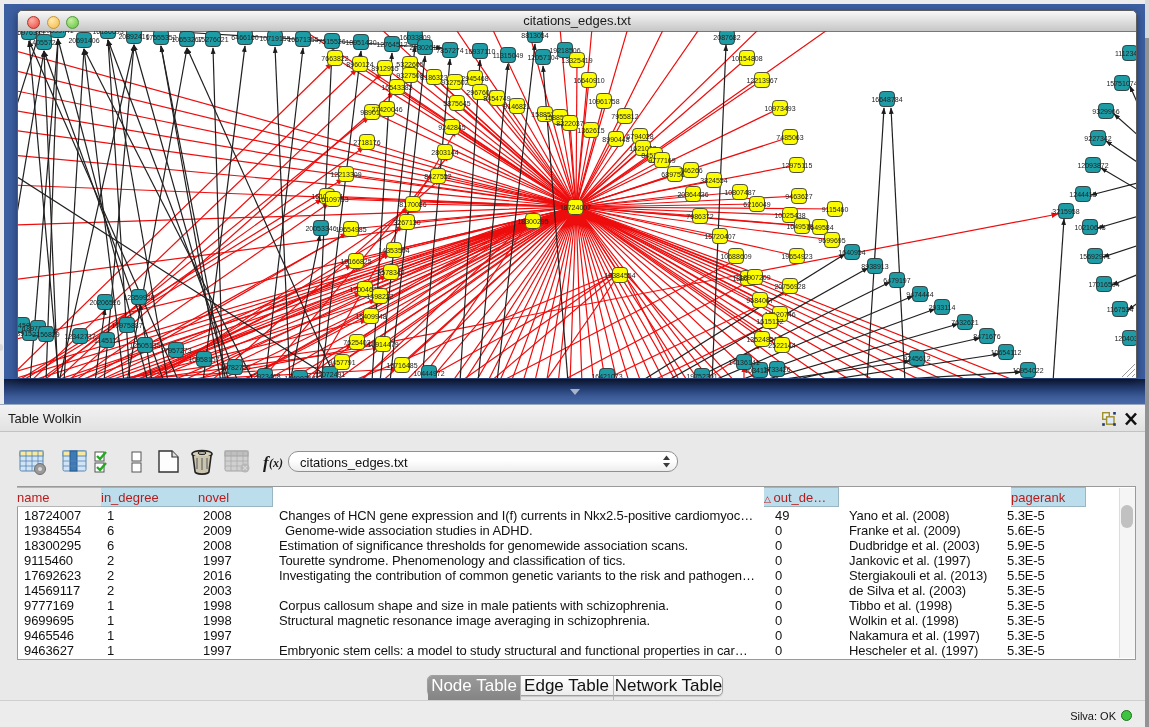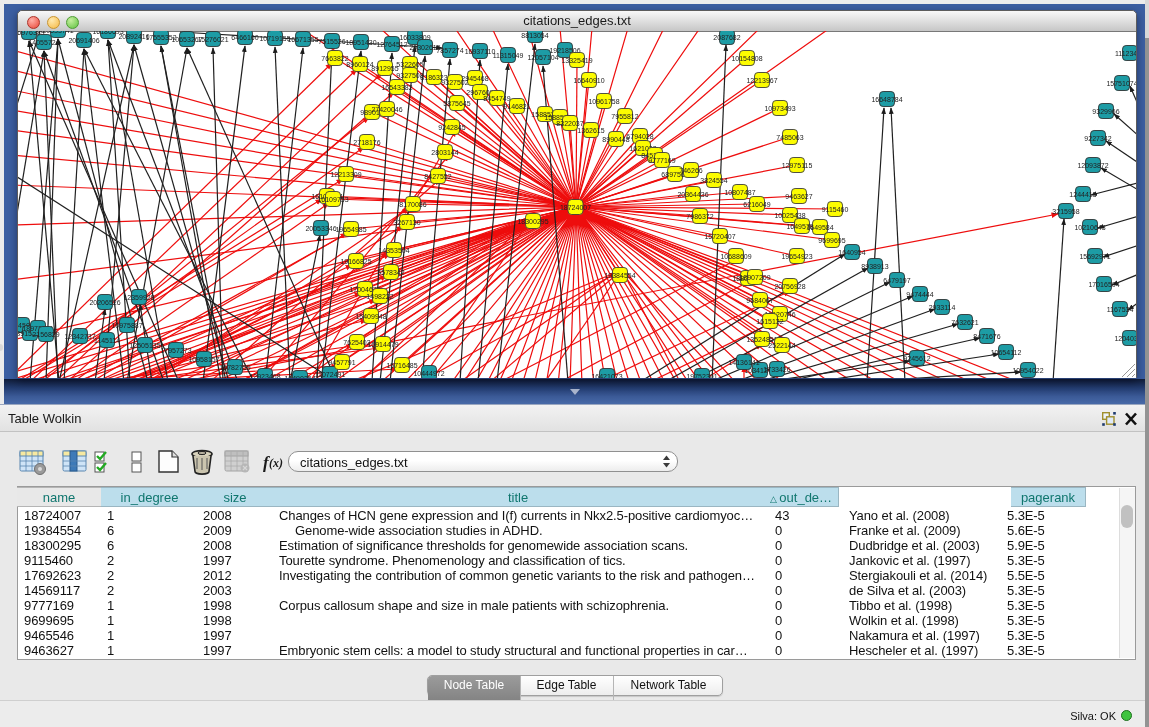--- a/index.html
+++ b/index.html
@@ -10,25 +10,25 @@
 #win{left:17px;top:10px;width:1120px;height:368px;border:1px solid #5c5c5c;border-radius:5px 5px 0 0;box-shadow:0 3px 9px rgba(0,0,20,.45);background:#fff}
 #tbar{left:0;top:0;width:100%;height:21px;background:linear-gradient(#f8f8f8,#c6c6c6);border-bottom:1px solid #787878;border-radius:5px 5px 0 0}
 #title{width:100%;text-align:center;top:2px;font-size:13px;color:#1a1a1a}
 .tl{top:4.5px;width:13px;height:13px;border-radius:50%}
 #graph{left:0;top:21px;width:1118px;height:346px;background:#fff;overflow:hidden}
 #panel{left:0;top:404px;width:1145px;height:296px;background:#e9e9e9}
 #phead{left:0;top:0;width:100%;height:28px;background:linear-gradient(#f2f2f2,#e2e2e2);border-bottom:1px solid #c2c2c2;border-top:1px solid #9aa7c0}
 #ptitle{left:8px;top:6px;font-size:13px;color:#1a1a1a}
 #combo{left:288px;top:451px;width:390px;height:21px;background:linear-gradient(#ffffff 45%,#ededed);border:1.5px solid #909090;border-radius:10px}
 #combot{left:11px;top:2.5px;font-size:13px;color:#111}
-.hcell{top:487px;height:20px;background:#bcdeec;border:1px solid #9ab6c2;border-left:none;font-size:13px;color:#0f766e;text-align:center;line-height:19px}
+.hcell{top:487px;height:20px;background:#bcdeec;border:1px solid #9ab6c2;border-left:none;font-size:13px;color:#b91c1c;text-align:left;line-height:19px}
 .trow span{position:absolute;white-space:nowrap;font-size:13px;color:#111;letter-spacing:-0.1px}
 .trow{position:absolute;height:15px;width:1100px}
 #tabs{left:427px;top:675px;width:296px;height:21px;border:1px solid #9f9f9f;border-radius:5px;background:linear-gradient(#fff,#ededed);box-shadow:0 1px 1px rgba(0,0,0,.15)}
-.seg{top:0;height:29px;font-size:12px;text-align:center;line-height:19px;color:#111}
+.seg{top:0;height:29px;font-size:17px;text-align:center;line-height:19px;color:#111}
 #statusbar{left:0;top:700px;width:1145px;height:27px;background:#ececec;border-top:1px solid #cfcfcf}
 </style></head><body>
 <div id="app">
  <div class="abs" id="rstrip"></div>
  <div class="abs" style="left:1145px;top:0;width:4px;height:38px;background:#d9d9d9"></div>
  <div class="abs" id="desk"></div>
  <div class="abs" style="left:4px;top:379px;width:1141px;height:25px;background:linear-gradient(180deg,#101c38 0%,#223b6e 35%,#3b5a97 70%,#486aa8 100%)"></div>
  <div class="abs" style="left:570px;top:389px;width:0;height:0;border-left:5px solid transparent;border-right:5px solid transparent;border-top:6px solid #a9b4cc"></div>
  <div class="abs" style="left:0px;top:344px;width:3px;height:7px;background:#d8d8d8;border-radius:0 3px 3px 0"></div>
  <div class="abs" id="win">
@@ -613,38 +613,37 @@
    <div class="abs" id="combot">citations_edges.txt</div>
    <svg class="abs" style="right:6px;top:3px" width="9" height="13" viewBox="0 0 9 13">
         <path d="M4.5 0.5L8 5H1z" fill="#3a3a3a"></path>
         <path d="M4.5 12.5L8 8H1z" fill="#3a3a3a"></path>
       </svg>
  </div>
 
  <div class="abs" style="left:17px;top:486px;width:1119px;height:174px;background:#fff;border:1px solid #9a9a9a"></div>
  <div class="abs hcell" style="left:17px;width:85px;background:#e8e8e8;border-color:#b5b5b5">name</div>
  <div class="abs hcell" style="left:101px;width:98px">in_degree</div>
- <div class="abs hcell" style="left:198px;width:75px">size</div>
- <div class="abs hcell" style="left:272px;width:493px">title</div>
+ <div class="abs hcell" style="left:198px;width:75px">novel</div>
  <div class="abs hcell" style="left:764px;width:75px"><span style="font-size:9px">△ </span>out_de…</div>
  <div class="abs hcell" style="left:1011px;width:75px">pagerank</div>
  <div class="trow" style="top:508px">
 <span style="left:24px">18724007</span>
       <span style="left:107px">1</span>
 <span style="left:203px">2008</span>
       <span style="left:279px">Changes of HCN gene expression and I(f) currents in Nkx2.5-positive cardiomyoc…</span>
-<span style="left:775px">43</span>
+<span style="left:775px">49</span>
       <span style="left:849px">Yano et al. (2008)</span>
 <span style="left:1007px">5.3E-5</span>
     </div>
 <div class="trow" style="top:523px">
 <span style="left:24px">19384554</span>
       <span style="left:107px">6</span>
 <span style="left:203px">2009</span>
-      <span style="left:295px">Genome-wide association studies in ADHD.</span>
+      <span style="left:285px">Genome-wide association studies in ADHD.</span>
 <span style="left:775px">0</span>
       <span style="left:849px">Franke et al. (2009)</span>
 <span style="left:1007px">5.6E-5</span>
     </div>
 <div class="trow" style="top:538px">
 <span style="left:24px">18300295</span>
       <span style="left:107px">6</span>
 <span style="left:203px">2008</span>
       <span style="left:279px">Estimation of significance thresholds for genomewide association scans.</span>
 <span style="left:775px">0</span>
@@ -656,24 +655,24 @@
       <span style="left:107px">2</span>
 <span style="left:203px">1997</span>
       <span style="left:279px">Tourette syndrome. Phenomenology and classification of tics.</span>
 <span style="left:775px">0</span>
       <span style="left:849px">Jankovic et al. (1997)</span>
 <span style="left:1007px">5.3E-5</span>
     </div>
 <div class="trow" style="top:568px">
 <span style="left:24px">17692623</span>
       <span style="left:107px">2</span>
-<span style="left:203px">2012</span>
+<span style="left:203px">2016</span>
       <span style="left:279px">Investigating the contribution of common genetic variants to the risk and pathogen…</span>
 <span style="left:775px">0</span>
-      <span style="left:849px">Stergiakouli et al. (2014)</span>
+      <span style="left:849px">Stergiakouli et al. (2013)</span>
 <span style="left:1007px">5.5E-5</span>
     </div>
 <div class="trow" style="top:583px">
 <span style="left:24px">14569117</span>
       <span style="left:107px">2</span>
 <span style="left:203px">2003</span>
 <span style="left:775px">0</span>
       <span style="left:849px">de Silva et al. (2003)</span>
 <span style="left:1007px">5.3E-5</span>
     </div>
@@ -683,20 +682,21 @@
 <span style="left:203px">1998</span>
       <span style="left:279px">Corpus callosum shape and size in male patients with schizophrenia.</span>
 <span style="left:775px">0</span>
       <span style="left:849px">Tibbo et al. (1998)</span>
 <span style="left:1007px">5.3E-5</span>
     </div>
 <div class="trow" style="top:613px">
 <span style="left:24px">9699695</span>
       <span style="left:107px">1</span>
 <span style="left:203px">1998</span>
+      <span style="left:279px">Structural magnetic resonance image averaging in schizophrenia.</span>
 <span style="left:775px">0</span>
       <span style="left:849px">Wolkin et al. (1998)</span>
 <span style="left:1007px">5.3E-5</span>
     </div>
 <div class="trow" style="top:628px">
 <span style="left:24px">9465546</span>
       <span style="left:107px">1</span>
 <span style="left:203px">1997</span>
 <span style="left:775px">0</span>
       <span style="left:849px">Nakamura et al. (1997)</span>

